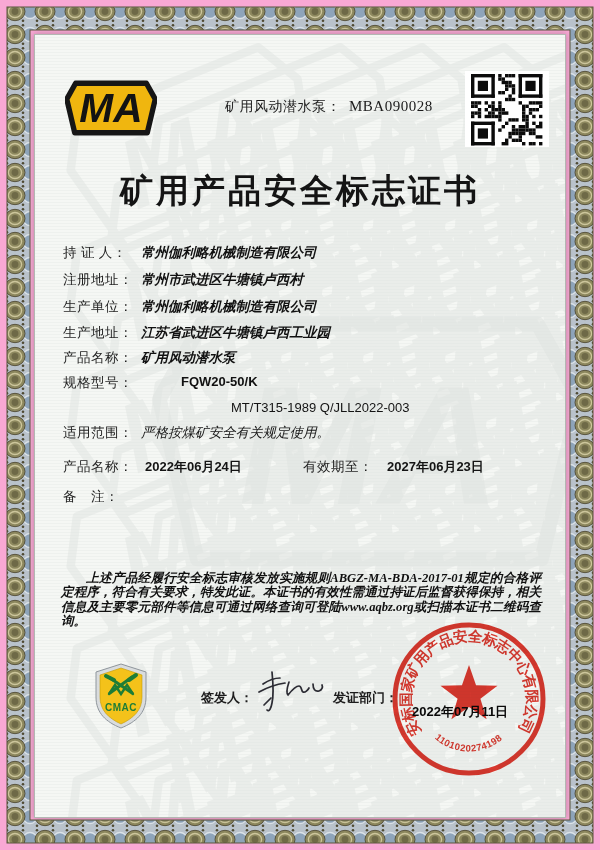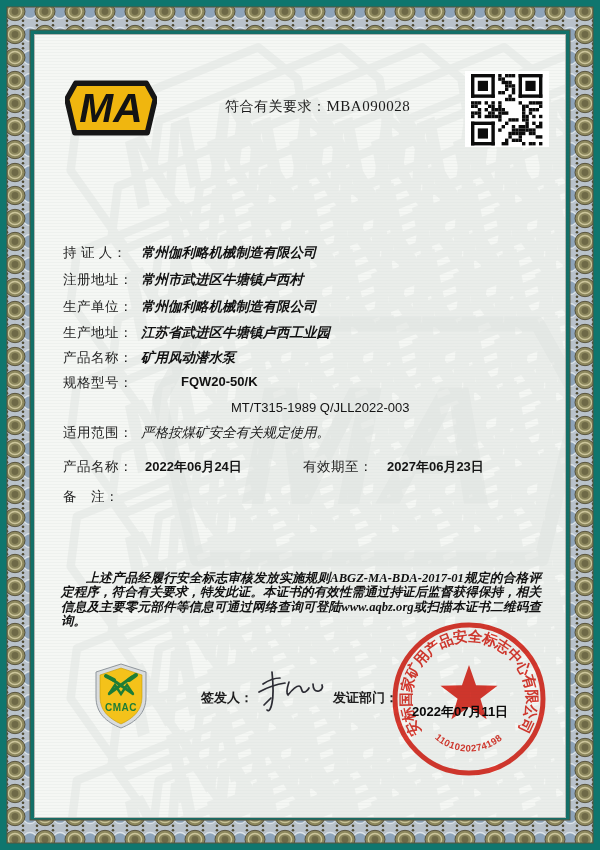--- a/index.html
+++ b/index.html
@@ -1,25 +1,25 @@
 <!DOCTYPE html>
 <html><head>
 <meta charset="utf-8">
 <style>
   html,body{margin:0;padding:0;}
-  .stage{position:relative;width:600px;height:850px;background:#0f766e;overflow:hidden;
+  .stage{position:relative;width:600px;height:850px;background:#f9a8d4;overflow:hidden;
          font-family:"Liberation Serif",serif;}
   .frame-svg{position:absolute;left:0;top:0;}
   .inner{position:absolute;left:34px;top:34px;width:530px;height:782px;
          background:repeating-linear-gradient(180deg,#f5f7f4 0px,#f5f7f4 2px,#eef1ee 2px,#eef1ee 3px);
          border:1px solid #b3b7b2;box-shadow:0 0 6px rgba(60,60,60,.35);}
   .wm{position:absolute;left:0;top:0;color:#e0e4e1;pointer-events:none;}
   .abs{position:absolute;}
   .serial{left:190px;top:63px;font-size:14px;color:#1b1b1b;letter-spacing:.5px;}
-  .serial b{font-weight:400;font-family:"Liberation Serif",serif;font-size:15px;}
+  .serial b{font-weight:400;font-family:"Liberation Serif",serif;font-size:15px;margin-left:8px;}
   .title{left:0;top:134px;width:530px;text-align:center;font-size:33px;font-weight:800;
          color:#141414;letter-spacing:3px;}
   .row{left:0;width:530px;height:22px;font-size:13.5px;}
   .lab{position:absolute;left:28px;color:#1f1f1f;letter-spacing:.5px;white-space:pre;text-align:center;}
   .val{position:absolute;left:106px;white-space:pre;}
   .kai{font-style:italic;font-weight:700;font-family:"Liberation Serif",serif;color:#111;}
   .kai-light{font-style:italic;font-weight:400;font-family:Liberation Mono, monospace;color:#161616;}
   .sansv{font-family:"Liberation Sans",sans-serif;font-weight:700;font-size:13px;color:#111;padding-left:40px;}
   .stdv{font-family:"Liberation Sans",sans-serif;font-weight:400;font-size:13px;color:#141414;}
   .datev{font-family:"Liberation Sans",sans-serif;font-weight:700;font-size:13px;color:#141414;}
@@ -176,21 +176,21 @@
       <g id="wmBig" opacity="0.55">
         <use href="#wmBadge" x="0" y="0" width="104" height="64" transform="translate(116,272) scale(4.2)"></use>
       </g>
     </svg>
 
     <svg class="abs" style="left:30px;top:44px;" width="92" height="58" viewBox="0 0 104 64">
       <polygon points="12,4 92,4 102,22 93,60 11,60 2,22" fill="#f0b60f" stroke="#161616" stroke-width="6" stroke-linejoin="round"></polygon>
       <text x="52" y="48" text-anchor="middle" font-size="46" font-style="italic" font-weight="900" font-family="Liberation Sans, sans-serif" fill="#131313">MA</text>
     </svg>
 
-    <div class="abs serial"><span>符合有关要求：</span><b>MBA090028</b></div>
+    <div class="abs serial"><span>矿用风动潜水泵：</span><b>MBA090028</b></div>
 
     <svg class="abs" style="left:430px;top:36px;" width="84" height="76" id="qrSvg">
       <rect width="84" height="76" fill="#ffffff"></rect>
       <g id="qrMods" fill="#0b0b0b">
           <rect x="6" y="3" width="23.8" height="3.4"></rect>
           <rect x="6" y="23.4" width="23.8" height="3.4"></rect>
           <rect x="6" y="3" width="3.4" height="23.8"></rect>
           <rect x="26.4" y="3" width="3.4" height="23.8"></rect>
           <rect x="12.8" y="9.8" width="10.2" height="10.2"></rect>
           <rect x="53.6" y="3" width="23.8" height="3.4"></rect>
@@ -316,20 +316,21 @@
           <rect x="53.6" y="67.6" width="3.4" height="3.4"></rect>
           <rect x="36.599999999999994" y="71" width="3.4" height="3.4"></rect>
           <rect x="40" y="71" width="3.4" height="3.4"></rect>
           <rect x="57" y="71" width="3.4" height="3.4"></rect>
           <rect x="63.8" y="71" width="3.4" height="3.4"></rect>
           <rect x="67.19999999999999" y="71" width="3.4" height="3.4"></rect>
           <rect x="74" y="71" width="3.4" height="3.4"></rect>
         </g>
     </svg>
 
+    <div class="abs title">矿用产品安全标志证书</div>
 
     <div class="abs row" style="top:209px">
       <span class="lab">持 证 人：</span>
       <span class="val kai">常州伽利略机械制造有限公司</span>
       </div>
     <div class="abs row" style="top:236px">
       <span class="lab">注册地址：</span>
       <span class="val kai">常州市武进区牛塘镇卢西村</span>
       </div>
     <div class="abs row" style="top:263px">

